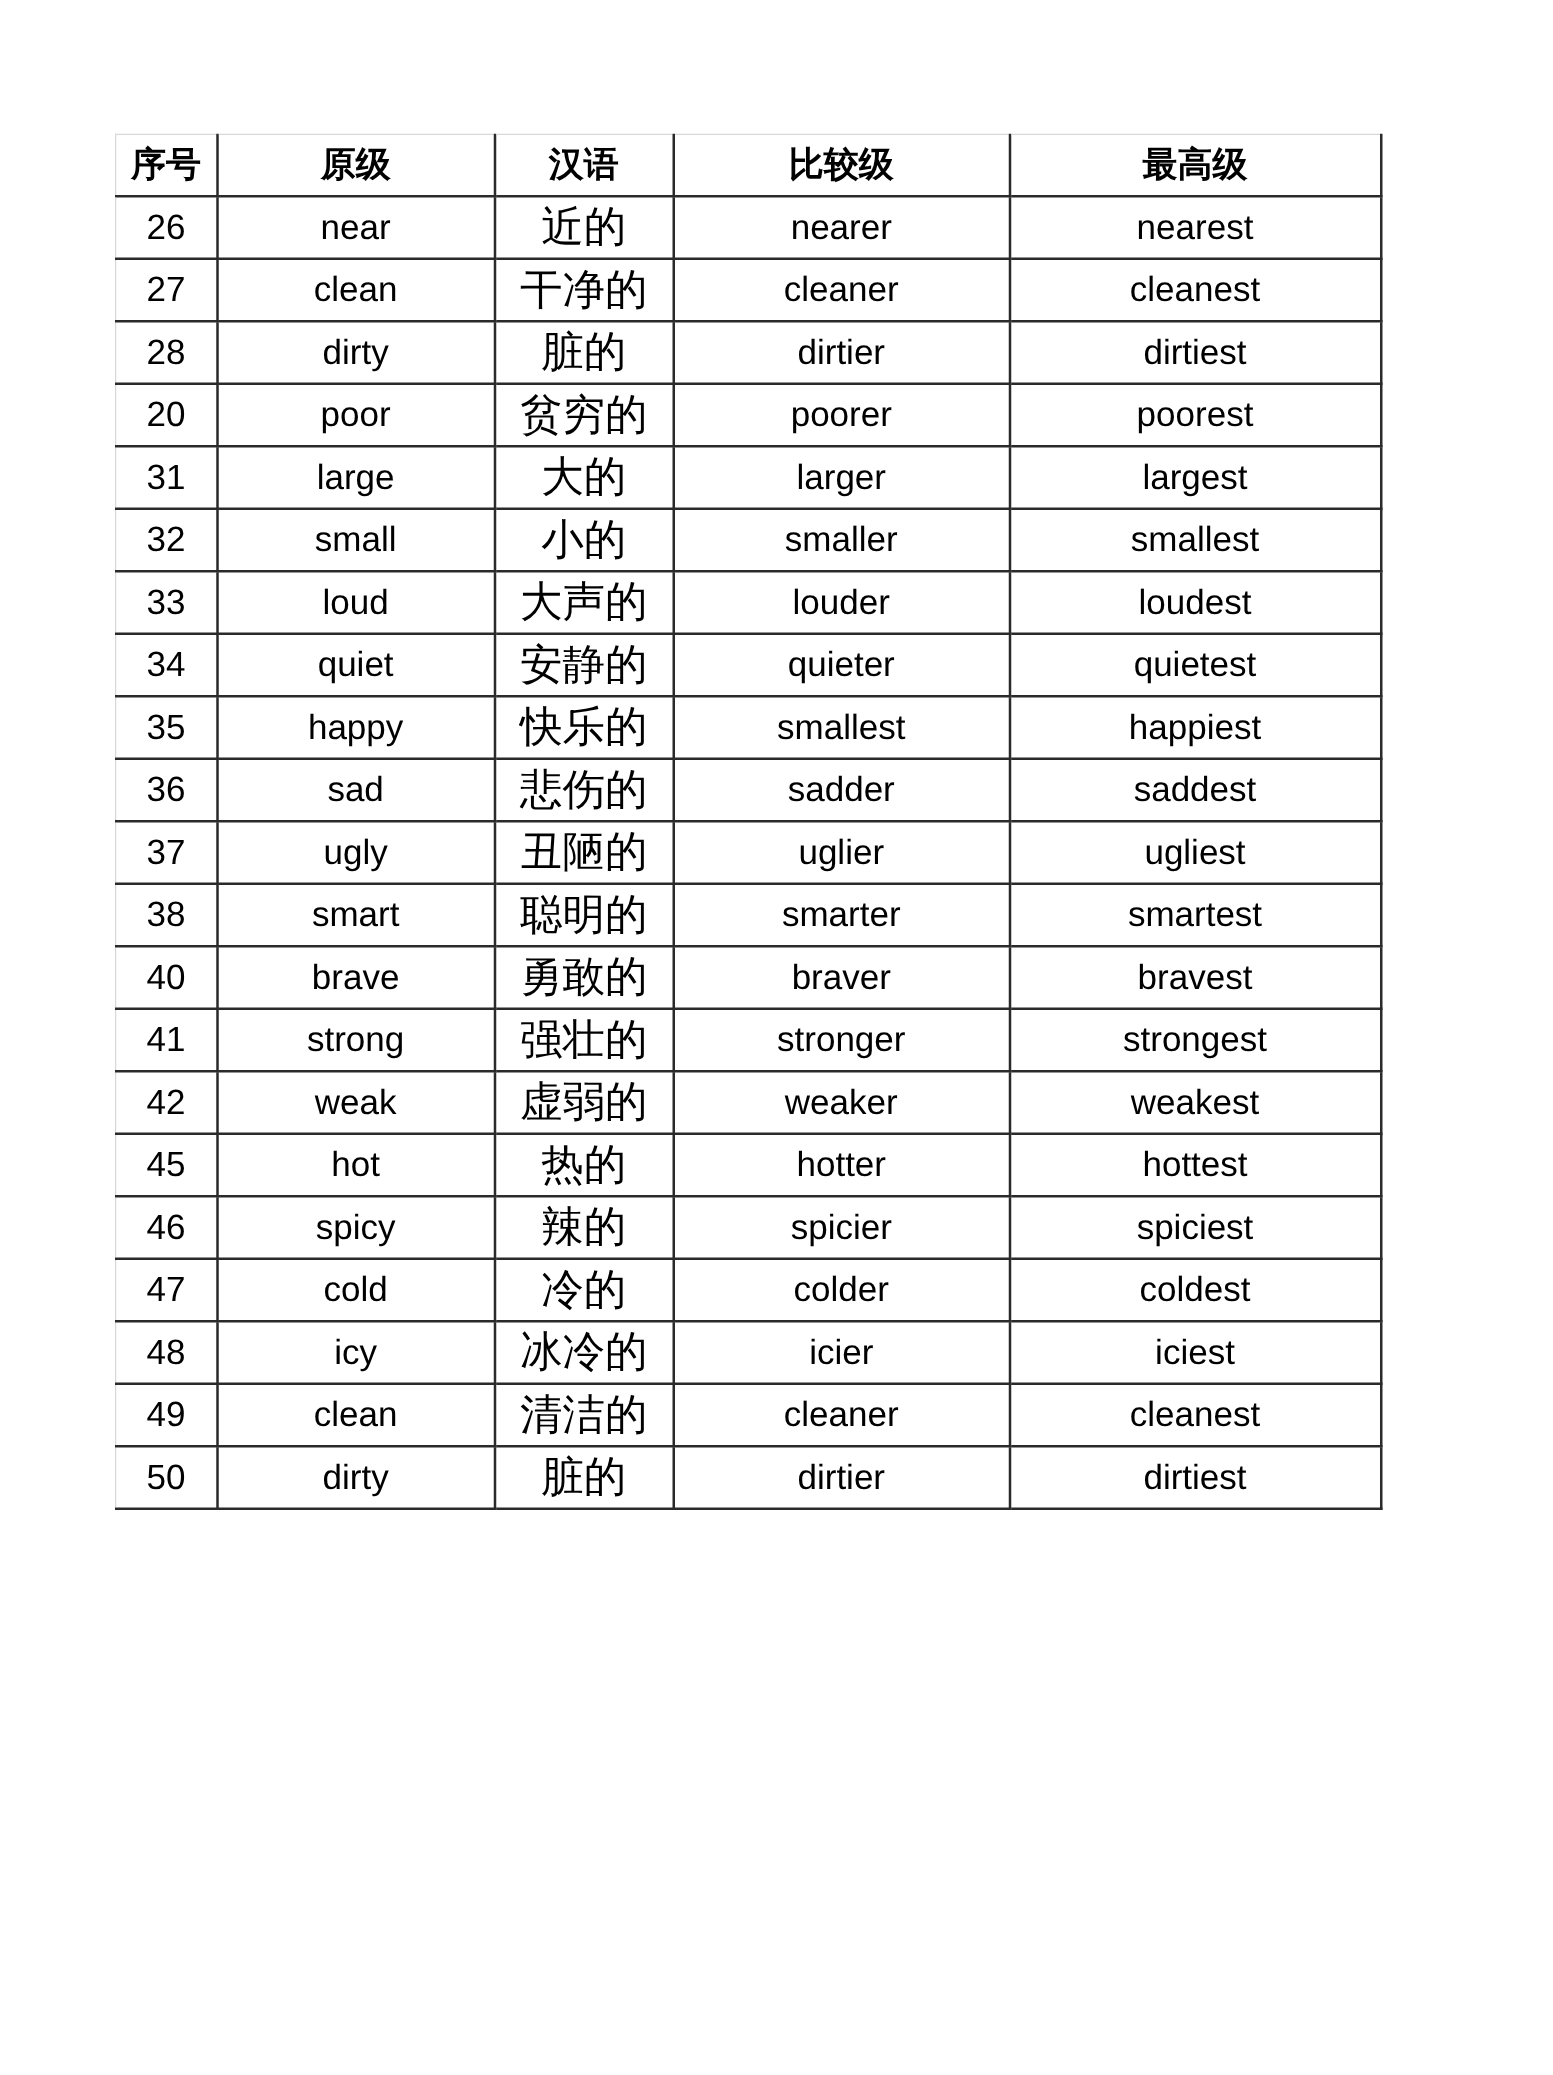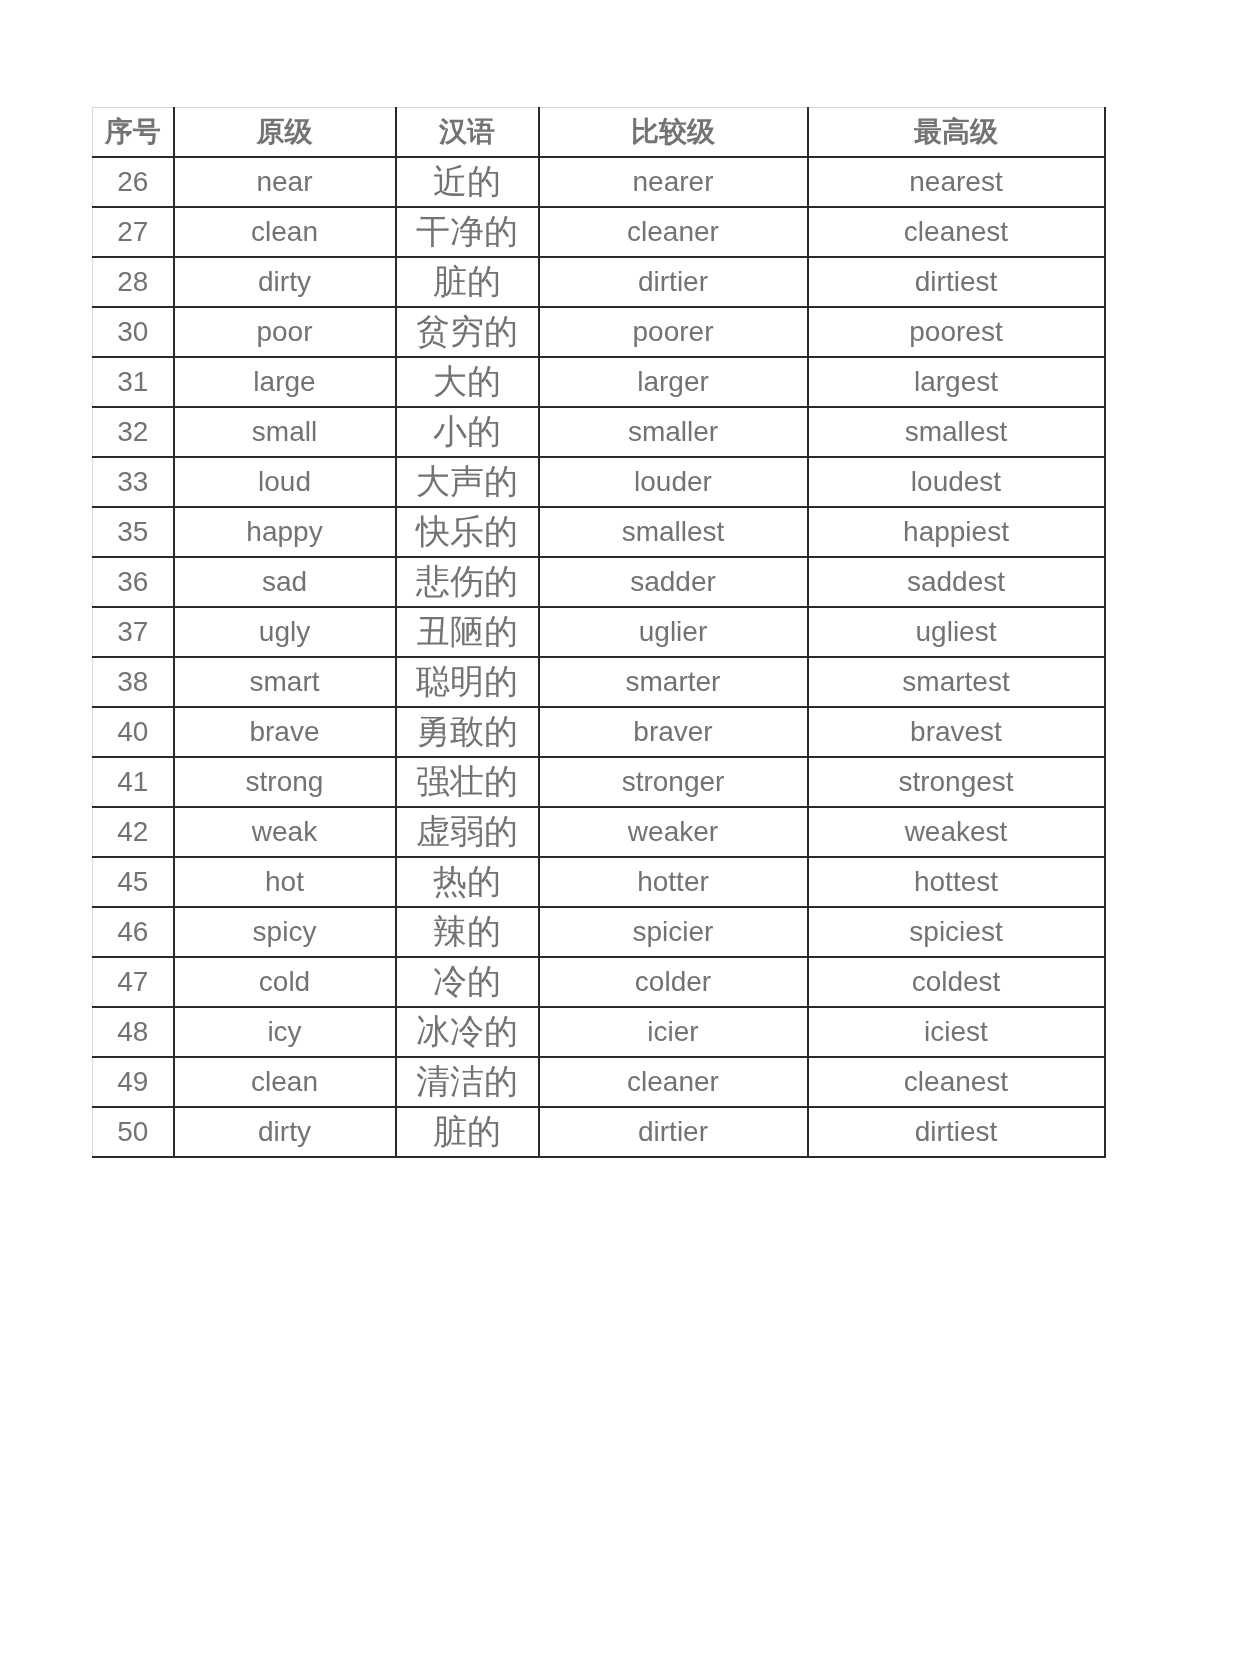--- a/index.html
+++ b/index.html
@@ -4,21 +4,21 @@
   <style>
     html, body { margin: 0; padding: 0; background: #ffffff; }
     body { width: 1242px; height: 1660px; position: relative; overflow: hidden; }
     .sheet {
       position: absolute;
       left: 92px; top: 107px;
       width: 1012px;
       border-collapse: collapse;
       table-layout: fixed;
       font-family: "Liberation Sans", "DejaVu Sans", sans-serif;
-      color: #737373;
+      color: #000000;
     }
     .sheet col.c0 { width: 81px; }
     .sheet col.c1 { width: 222px; }
     .sheet col.c2 { width: 143px; }
     .sheet col.c3 { width: 269px; }
     .sheet col.c4 { width: 297px; }
     .sheet th, .sheet td {
       border: 2px solid #2a2a2a;
       height: 48px;
       padding: 0;
@@ -69,21 +69,21 @@
         <td>cleanest</td>
       </tr>
       <tr>
         <td>28</td>
         <td>dirty</td>
         <td class="zh">脏的</td>
         <td>dirtier</td>
         <td>dirtiest</td>
       </tr>
       <tr>
-        <td>30</td>
+        <td>20</td>
         <td>poor</td>
         <td class="zh">贫穷的</td>
         <td>poorer</td>
         <td>poorest</td>
       </tr>
       <tr>
         <td>31</td>
         <td>large</td>
         <td class="zh">大的</td>
         <td>larger</td>
@@ -97,20 +97,27 @@
         <td>smallest</td>
       </tr>
       <tr>
         <td>33</td>
         <td>loud</td>
         <td class="zh">大声的</td>
         <td>louder</td>
         <td>loudest</td>
       </tr>
       <tr>
+        <td>34</td>
+        <td>quiet</td>
+        <td class="zh">安静的</td>
+        <td>quieter</td>
+        <td>quietest</td>
+      </tr>
+      <tr>
         <td>35</td>
         <td>happy</td>
         <td class="zh">快乐的</td>
         <td>smallest</td>
         <td>happiest</td>
       </tr>
       <tr>
         <td>36</td>
         <td>sad</td>
         <td class="zh">悲伤的</td>

